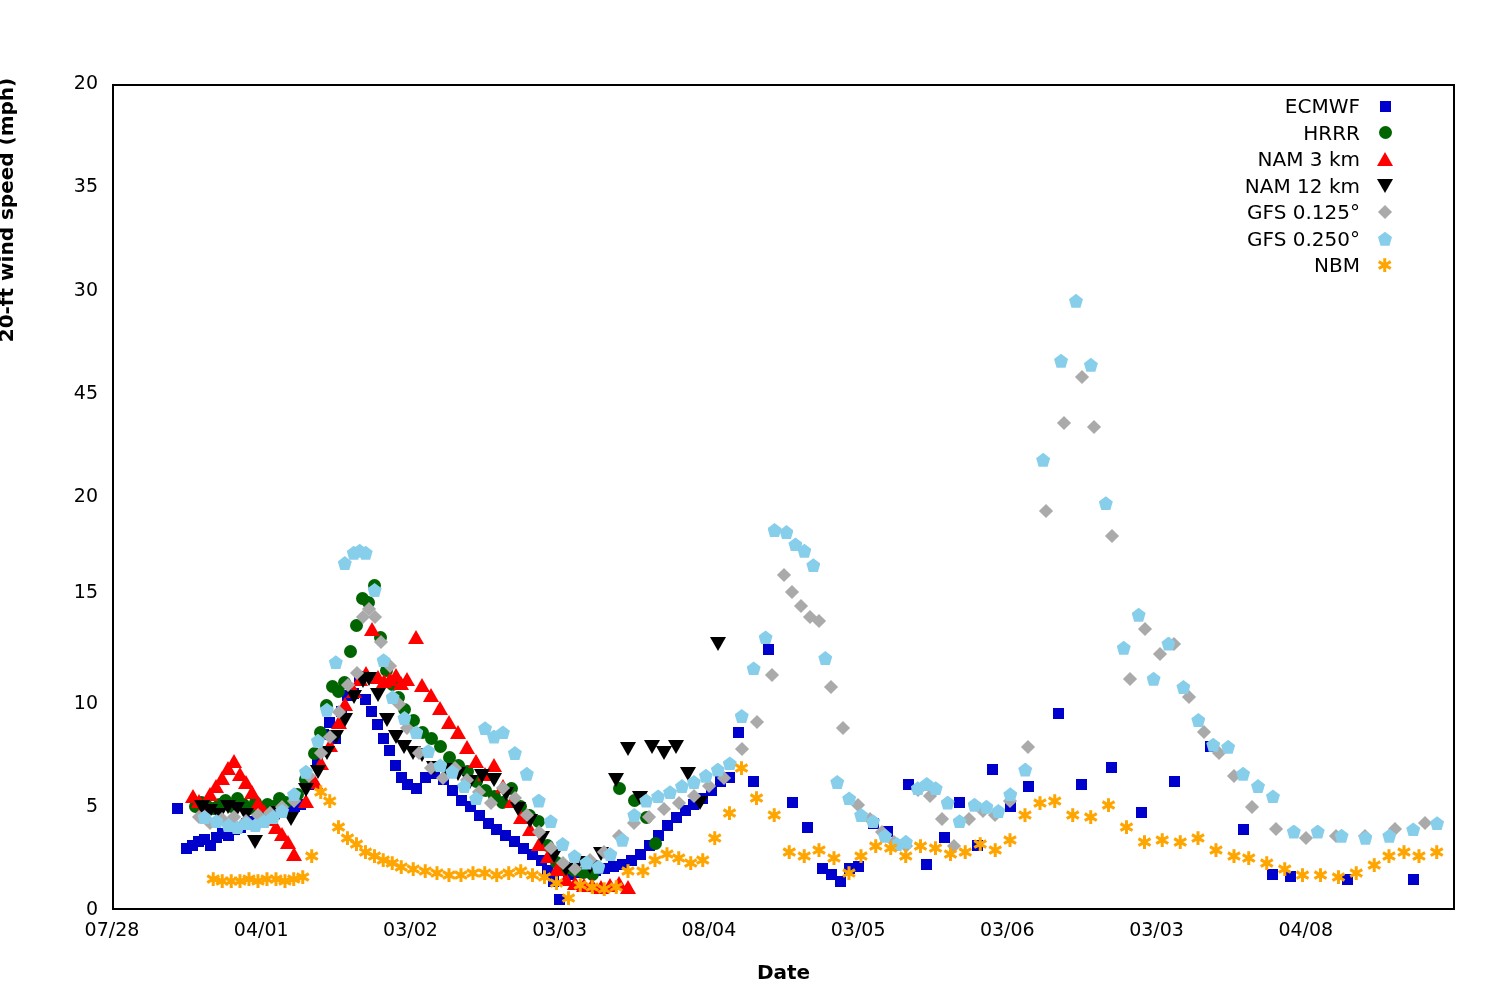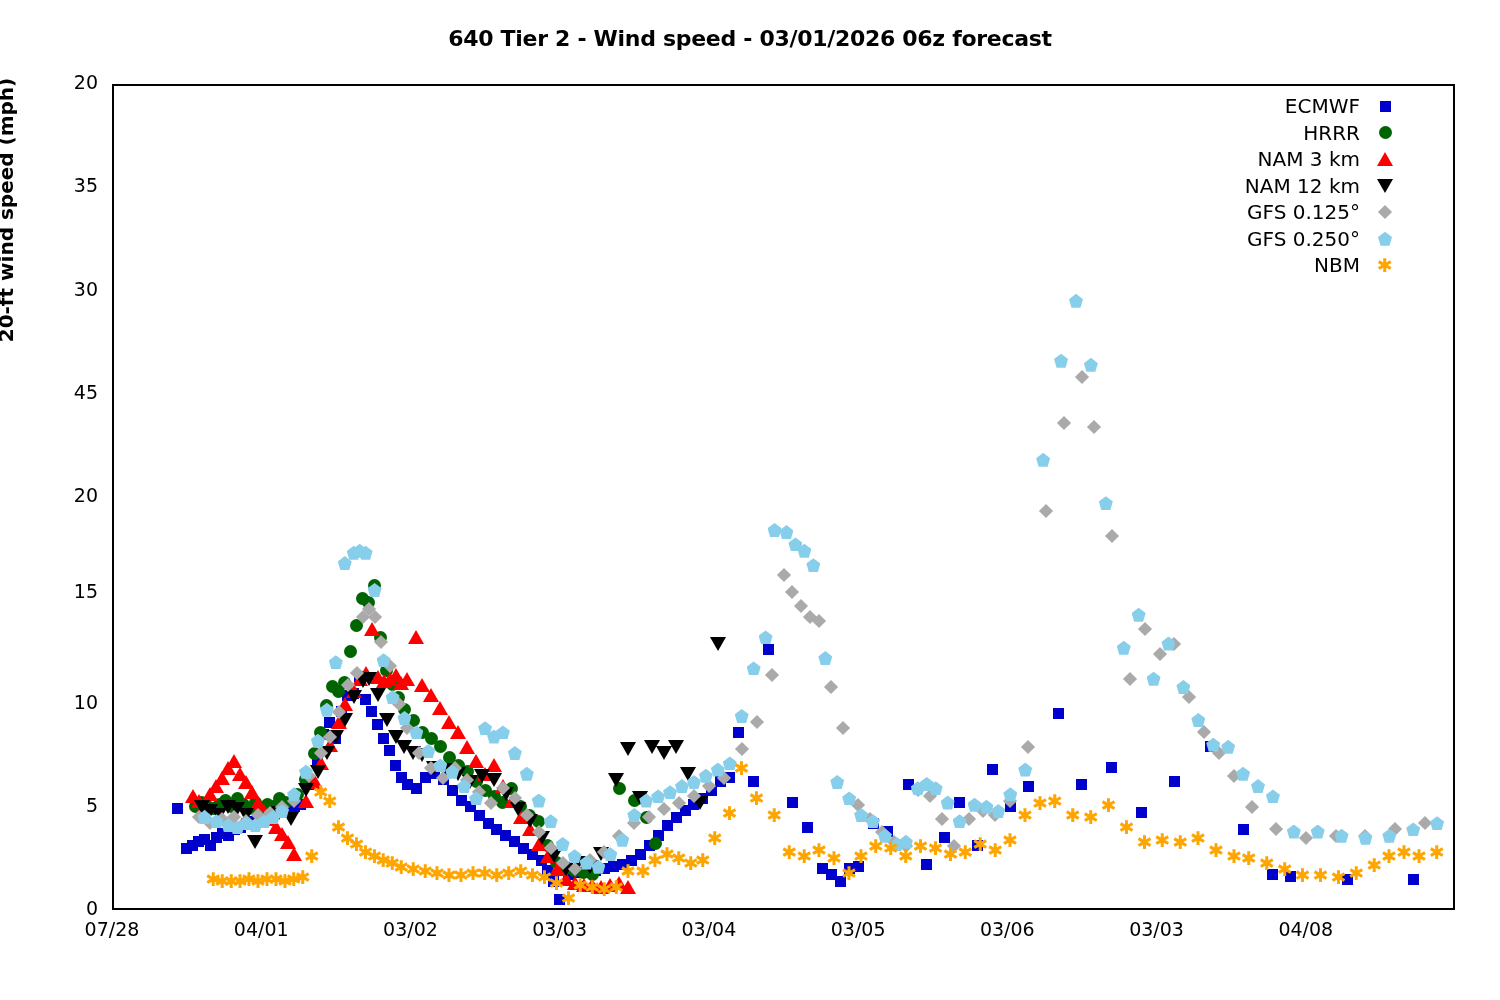--- a/index.html
+++ b/index.html
@@ -81,23 +81,23 @@
     font-size:19px;line-height:18px;text-align:center;font-weight:bold;
     font-family:"DejaVu Sans","Liberation Sans",sans-serif;
   }
   .pt{position:absolute;}
 </style>
 </head>
 <body>
 
 <div id="stage">
 
-  <div id="chart-title">640 Tier 2 - Wind speed - 03/01/2026 06z forecast</div>
 
   <div id="y-axis-title">20-ft wind speed (mph)</div>
+  <div id="x-axis-title">Date</div>
 
   <div id="ytick-labels">
       <div class="ytick-label" style="left: 50px; width: 48px; top: 897px; position: absolute;">0</div>
       <div class="ytick-label" style="left: 50px; width: 48px; top: 793.75px; position: absolute;">5</div>
       <div class="ytick-label" style="left: 50px; width: 48px; top: 690.5px; position: absolute;">10</div>
       <div class="ytick-label" style="left: 50px; width: 48px; top: 580px; position: absolute;">15</div>
       <div class="ytick-label" style="left: 50px; width: 48px; top: 484px; position: absolute;">20</div>
       <div class="ytick-label" style="left: 50px; width: 48px; top: 380.75px; position: absolute;">45</div>
       <div class="ytick-label" style="left: 50px; width: 48px; top: 277.5px; position: absolute;">30</div>
       <div class="ytick-label" style="left: 50px; width: 48px; top: 174.25px; position: absolute;">35</div>
@@ -110,21 +110,21 @@
       <div class="ytick-mark" style="top: 497px;"></div>
       <div class="ytick-mark" style="top: 393.75px;"></div>
       <div class="ytick-mark" style="top: 290.5px;"></div>
       <div class="ytick-mark" style="top: 187.25px;"></div>
     </div>
   <div id="xtick-labels">
       <div class="xtick-label" style="left: 112px;">07/28</div>
       <div class="xtick-label" style="left: 261.222px;">04/01</div>
       <div class="xtick-label" style="left: 410.444px;">03/02</div>
       <div class="xtick-label" style="left: 559.667px;">03/03</div>
-      <div class="xtick-label" style="left: 708.889px;">03/04</div>
+      <div class="xtick-label" style="left: 708.889px;">08/04</div>
       <div class="xtick-label" style="left: 858.111px;">03/05</div>
       <div class="xtick-label" style="left: 1007.33px;">03/06</div>
       <div class="xtick-label" style="left: 1156.56px;">03/03</div>
       <div class="xtick-label" style="left: 1305.78px;">04/08</div>
       <div class="xtick-label" style="left: 1538px; margin-left: 40px;">03/09</div>
     </div>
   <div id="xtick-marks">
       <div class="xtick-mark" style="left: 261.222px;"></div>
       <div class="xtick-mark" style="left: 410.444px;"></div>
       <div class="xtick-mark" style="left: 559.667px;"></div>

